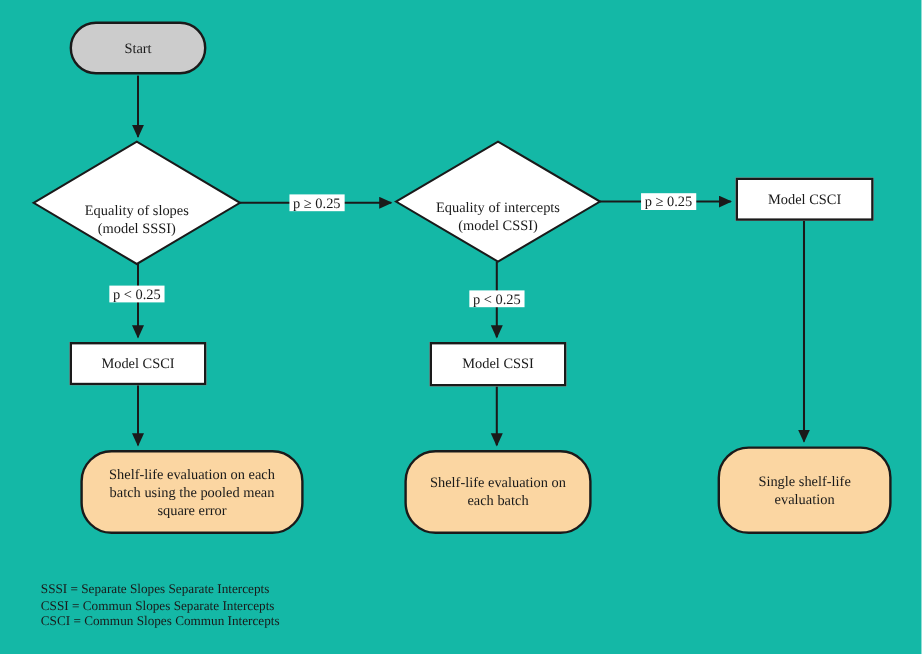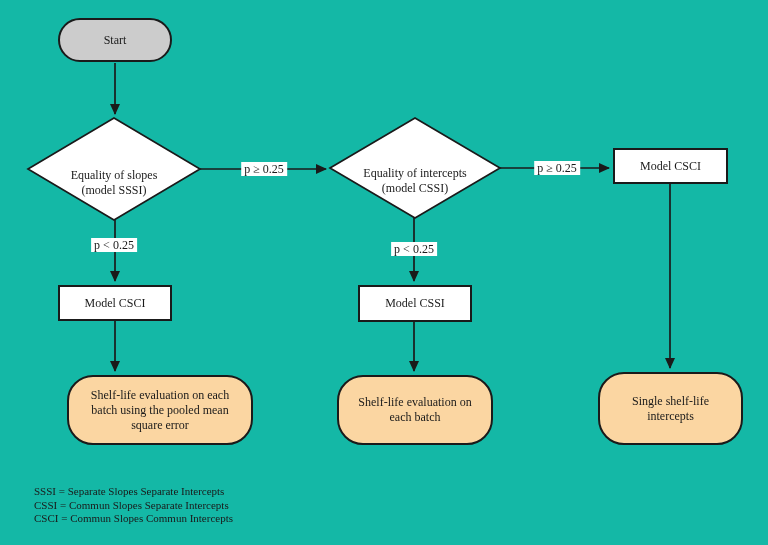--- a/index.html
+++ b/index.html
@@ -112,21 +112,21 @@
     <span>Model CSCI</span>
   </div>
 
   <div class="node outcome" style="left:22px;top:375px;width:186px;height:70px;margin-left:45px;">
     <span>Shelf-life evaluation on each batch using the pooled mean square error</span>
   </div>
   <div class="node outcome" style="left:337px;top:375px;width:156px;height:70px;">
     <span>Shelf-life evaluation on each batch</span>
   </div>
   <div class="node outcome" style="left:598px;top:372px;width:145px;height:73px;">
-    <span>Single shelf-life intercepts</span>
+    <span>Single shelf-life evaluation</span>
   </div>
 
   <div class="edge-label" style="left:264px;top:169px;">p ≥ 0.25</div>
   <div class="edge-label" style="left:557px;top:168px;">p ≥ 0.25</div>
   <div class="edge-label" style="left:114px;top:245px;">p &lt; 0.25</div>
   <div class="edge-label" style="left:414px;top:249px;">p &lt; 0.25</div>
 
   <div class="legend">
     <div>SSSI = Separate Slopes Separate Intercepts</div>
     <div>CSSI = Commun Slopes Separate Intercepts</div>

